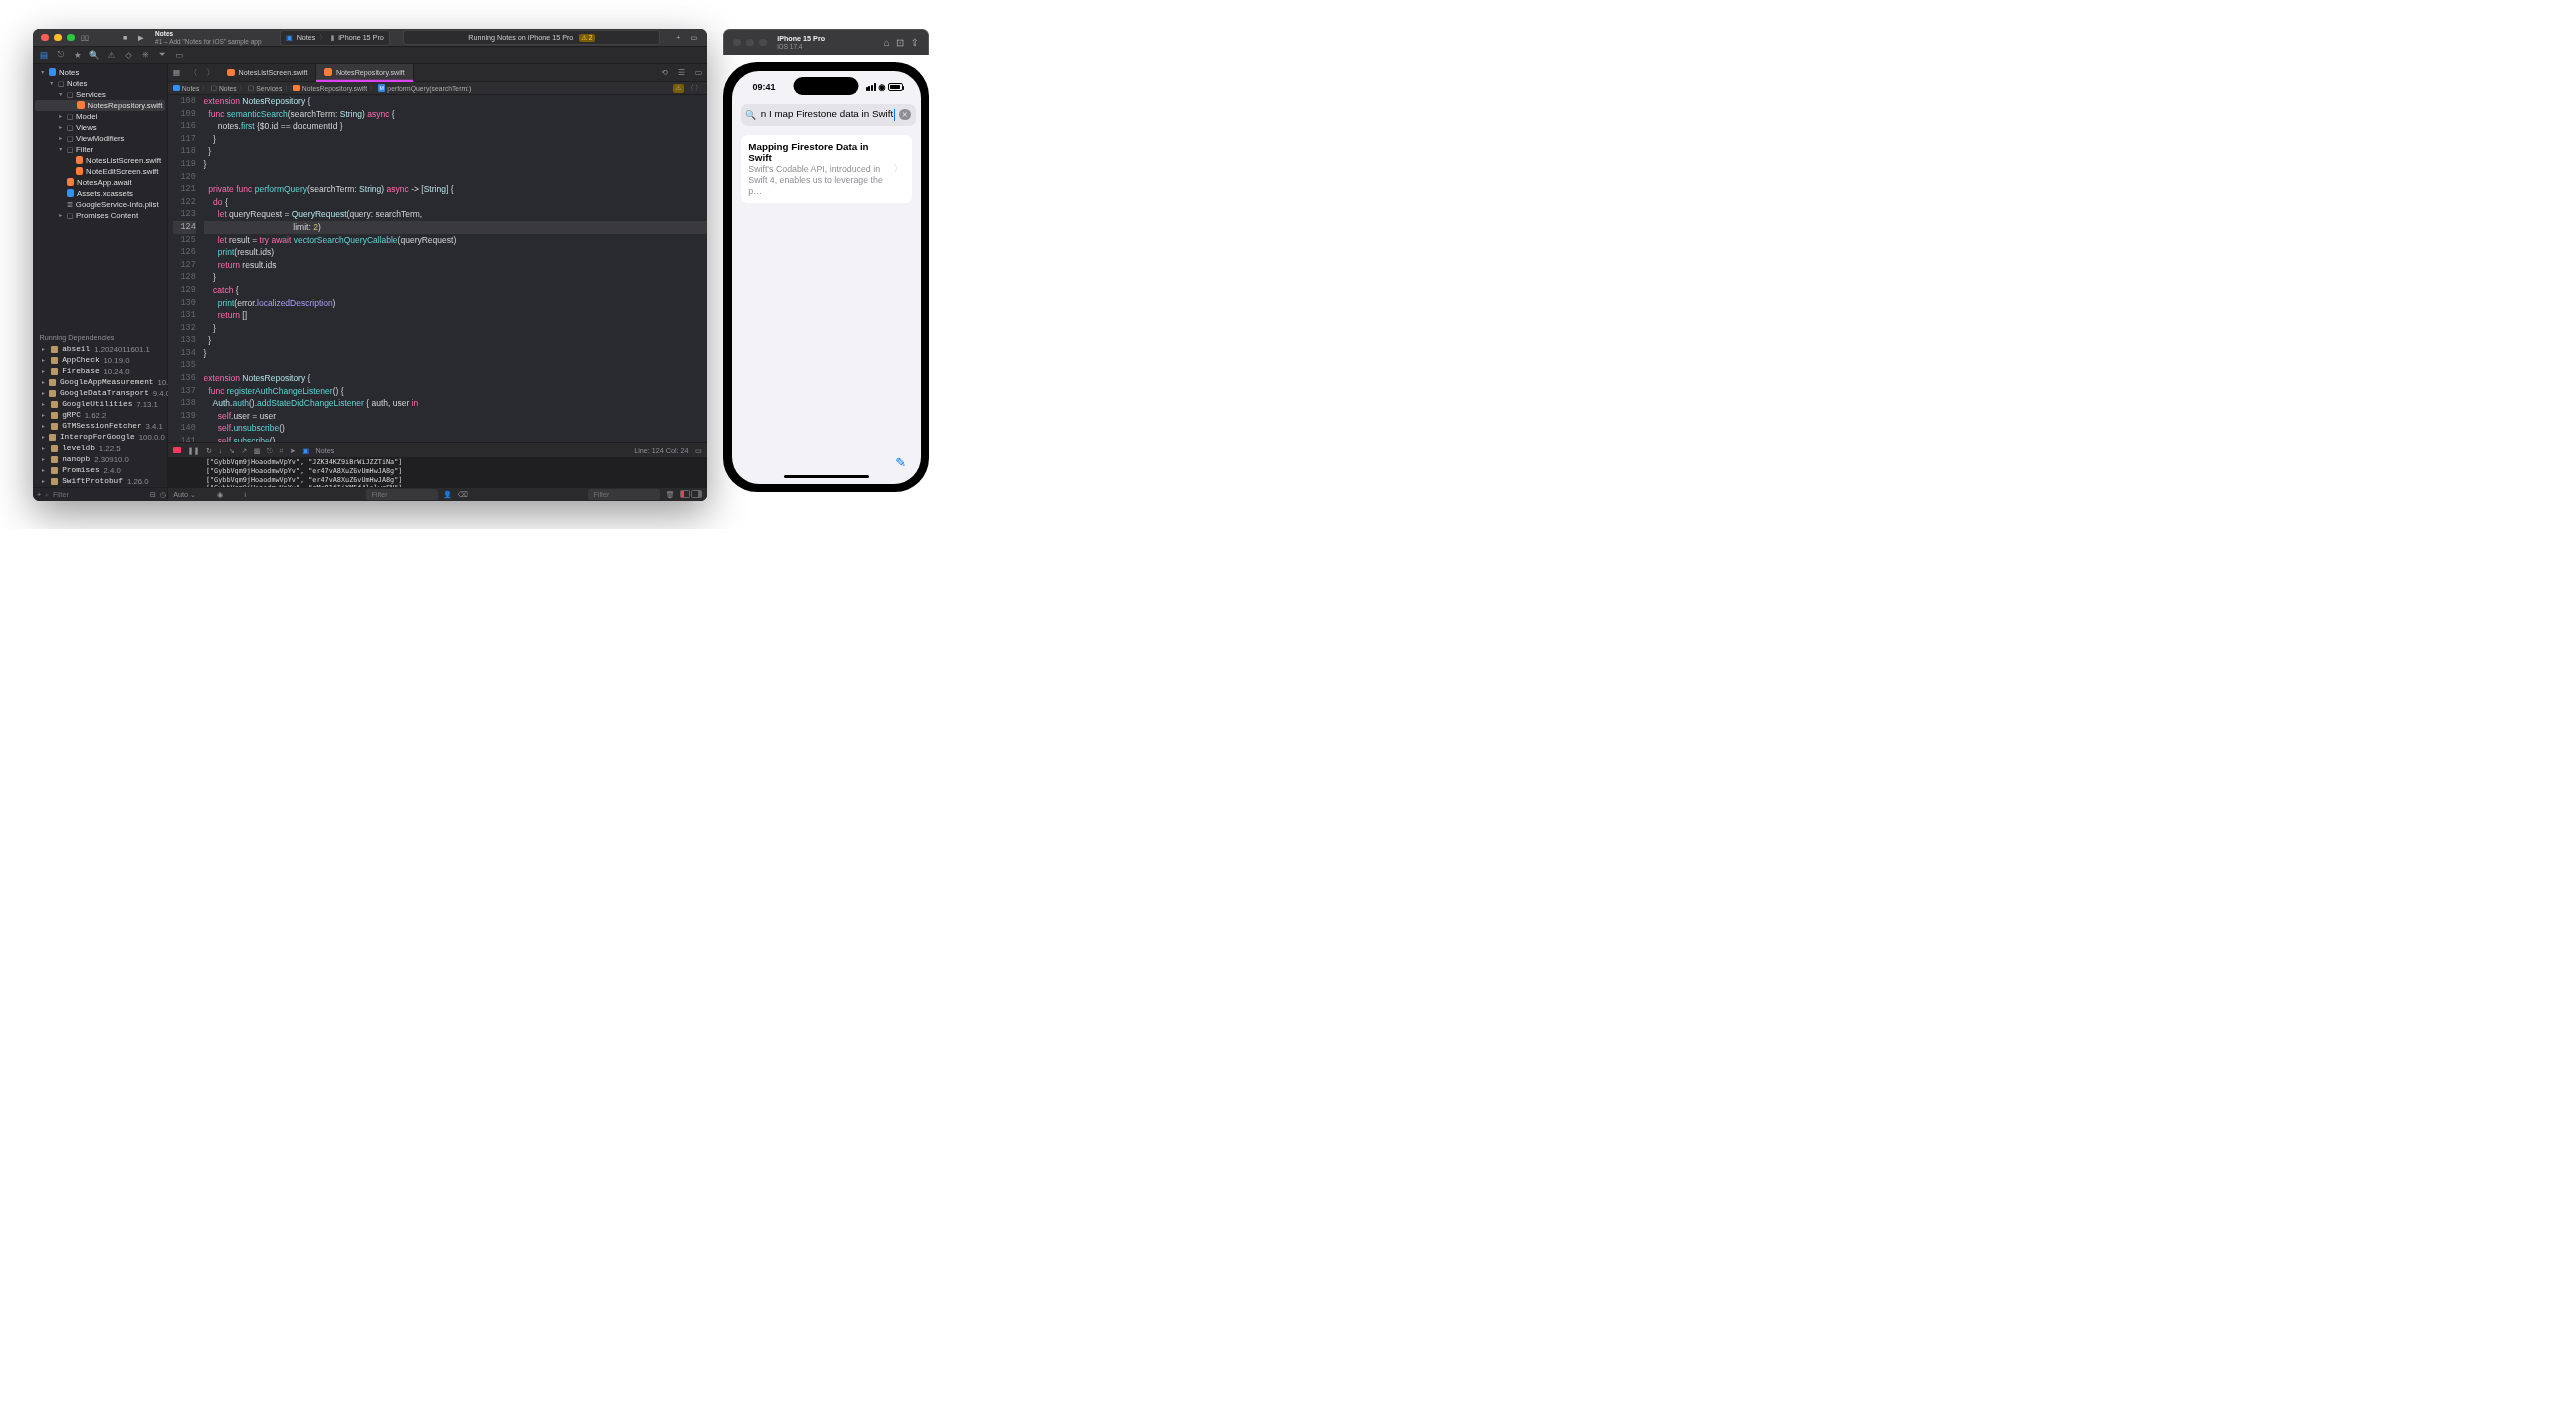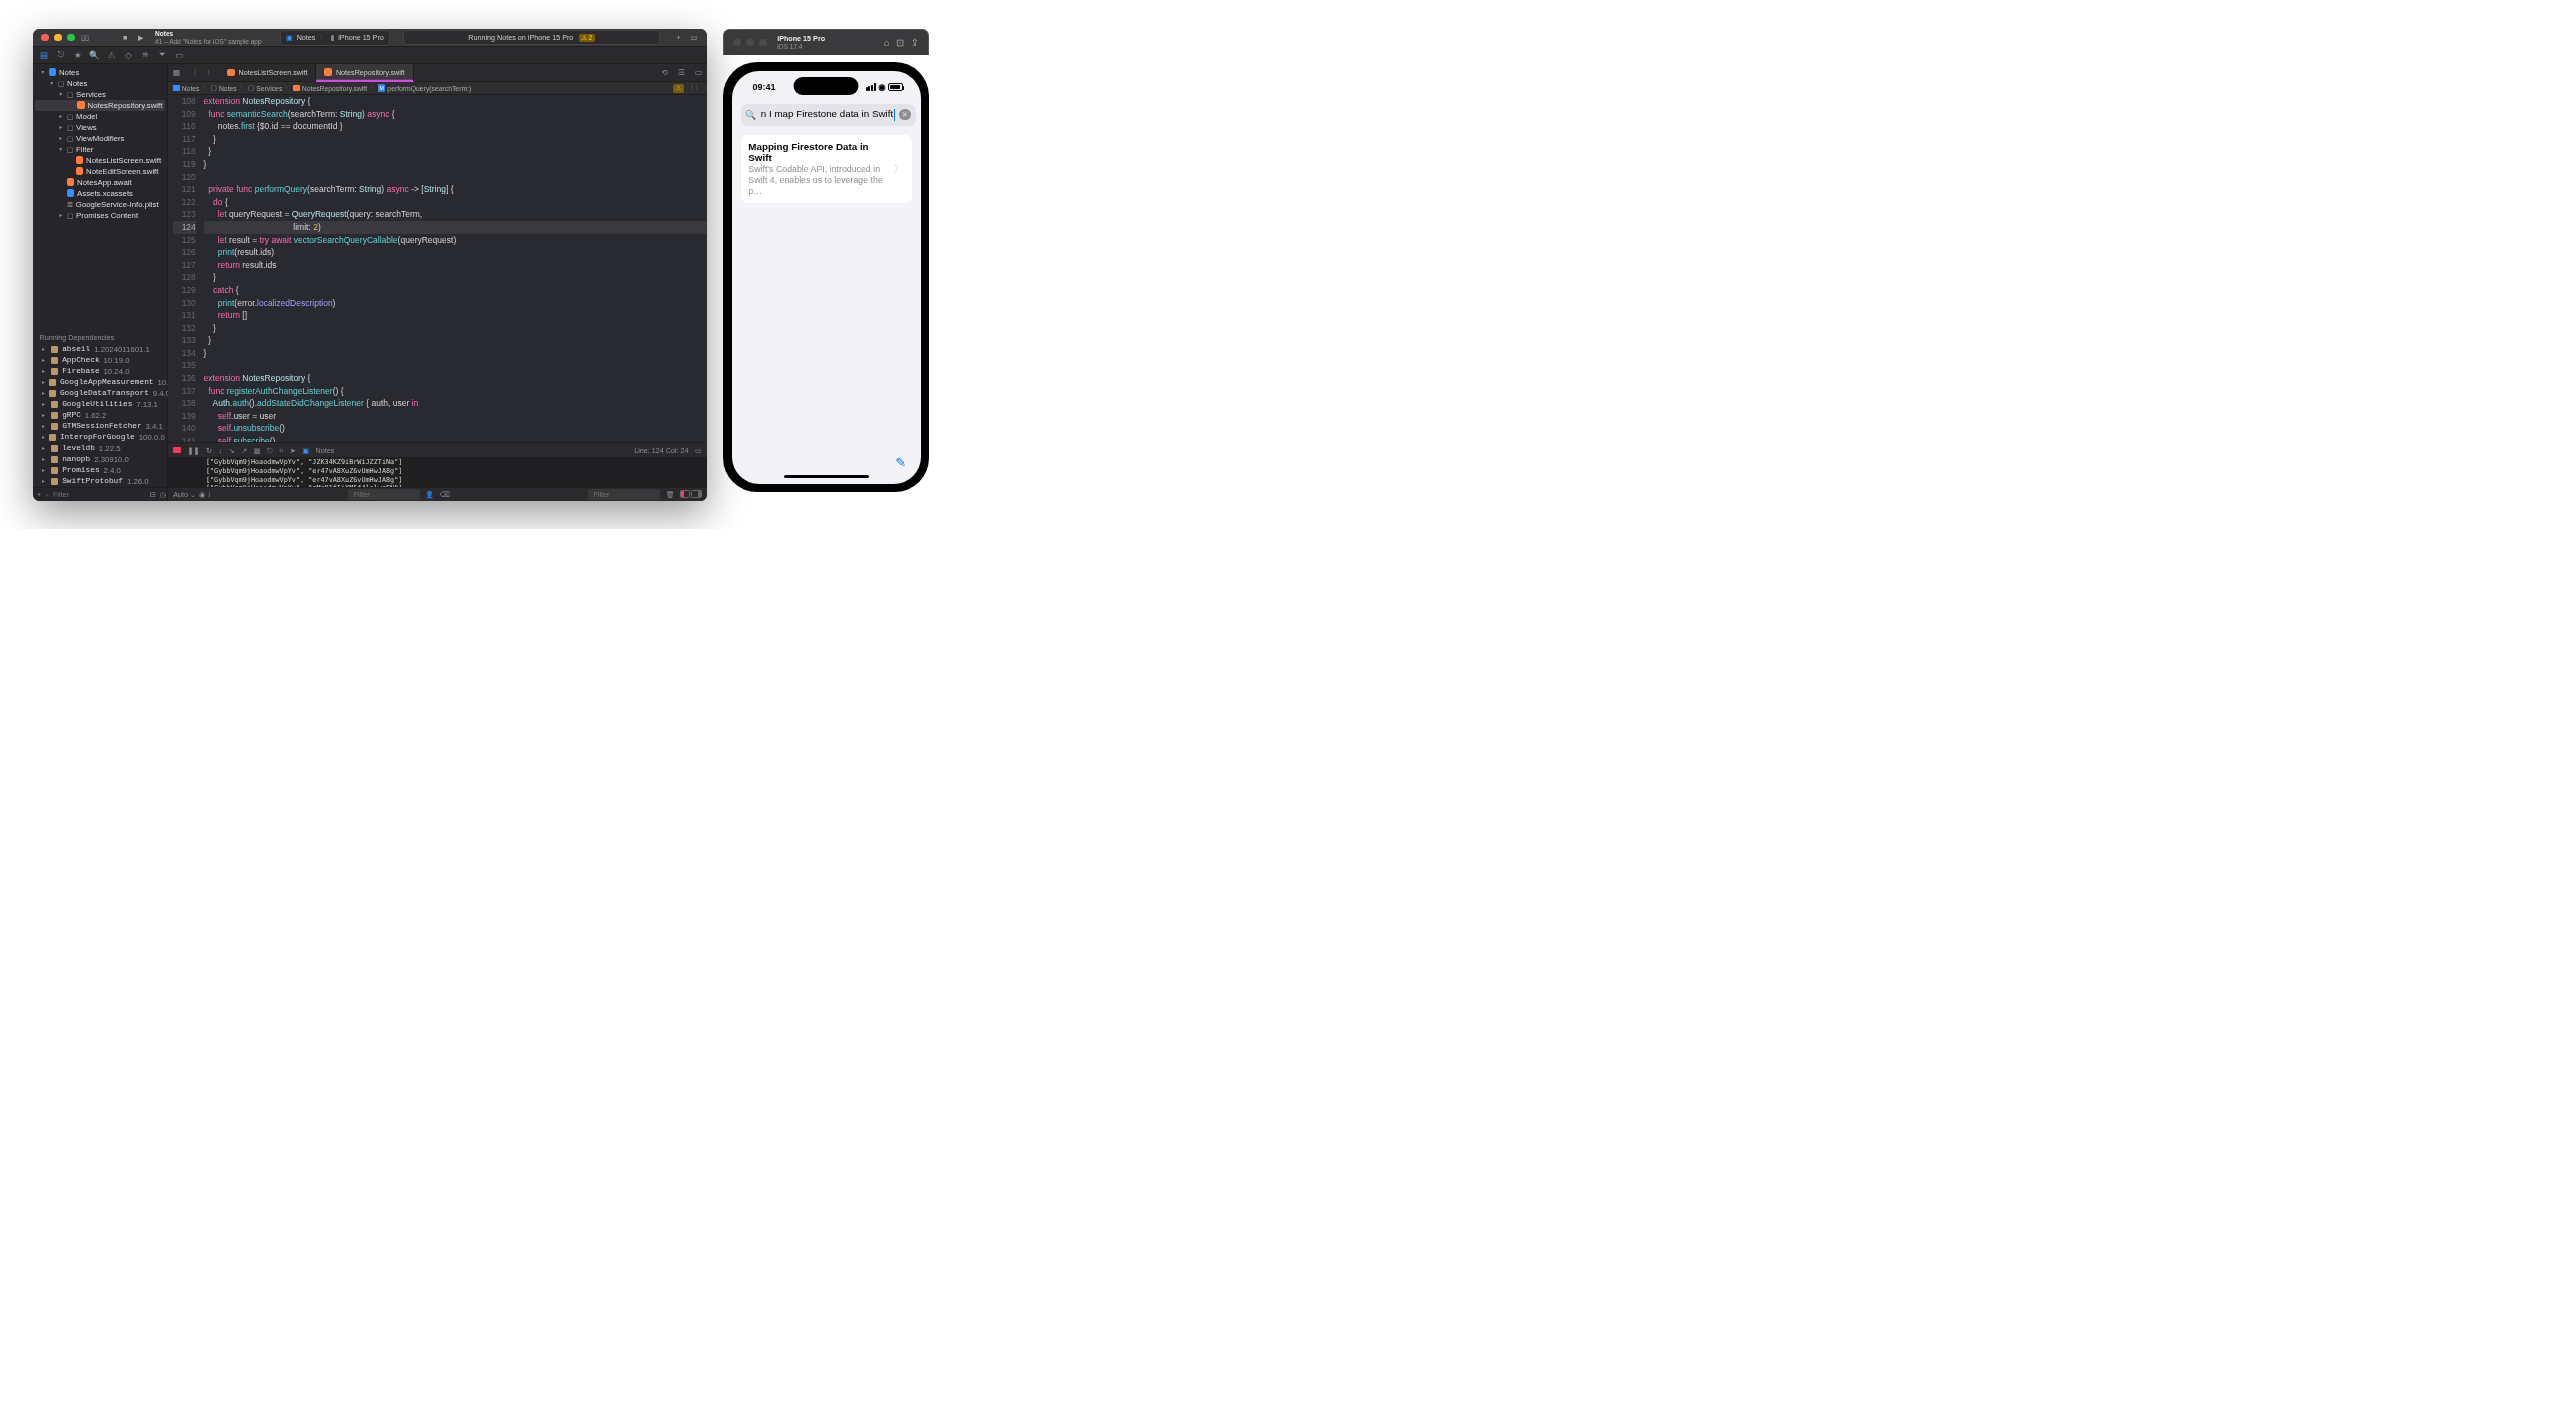--- a/index.html
+++ b/index.html
@@ -53,36 +53,36 @@
 
 .jumpbar { height:13px; background:#2e2e30; display:flex; align-items:center; padding:0 5.2px; gap:2.6px; font-size:6.8px; color:#aaa; border-bottom:0.7px solid #1e1e1e;}
 .jumpbar .sep{color:#666; font-size:5.9px;}
 .jumpbar .seg{display:flex;align-items:center;gap:2px;}
 .jumpbar .spacer{flex:1;}
 .jumpbar .warn-strip{width:11.7px;height:9px;background:#7a5d00;border-radius:2px;display:flex;align-items:center;justify-content:center;font-size:6.5px;}
 .jumpbar .arrows{display:flex;gap:1.3px;color:#8e8e93;}
 
 .code-area { flex:1; display:flex; overflow:hidden; font-family:"SF Mono",Menlo,monospace; font-size:8.5px; line-height:12.6px; }
 .gutter { width:33px; background:#292a30; text-align:right; padding:0 5.2px; color:#666; user-select:none;}
-.gutter .gl { height:12.6px; }
+.gutter .gl { height:12.6px;font-family:Liberation Mono, monospace; }
 .gutter .gl.cur { background:#3a3a3e; color:#aaa;}
 .code { flex:1; background:#292a30; color:#d4d4d4; white-space:pre; overflow:hidden; padding-left:2.6px;}
 .code .cl { height:12.6px; }
 .code .cl.cur { background:#3a3a3e; }
 
 .kw{color:#fc6cad;} .fn{color:#5fd4d4;} .ty{color:#b2e2e6;} .num{color:#d0bf69;} .pn{color:#d4d4d4;} .id{color:#d4d4d4;} .pr{color:#a79df7;} .op{color:#d4d4d4;}
 
 .dbg-toolbar { height:14.3px; background:#2a2a2c; border-top:0.7px solid #1e1e1e; display:flex; align-items:center; padding:0 5.2px; gap:6.5px; color:#8e8e93; font-size:7.2px;}
 .dbg-toolbar .bspacer{flex:1;}
 .pink-sq{width:7.8px;height:6.5px;background:#ff375f;border-radius:1.3px;}
 
 .console { height:30px; background:#1f1f21; color:#d4d4d4; font-family:"SF Mono",Menlo,monospace; font-size:6.8px; padding:1.3px 5.2px; overflow:hidden; line-height:1.3; white-space:pre;}
 
 .bottom-bar { height:14.3px; background:#2a2a2c; border-top:0.7px solid #1e1e1e; display:flex; align-items:center; padding:0 5.2px; gap:5.2px; color:#8e8e93; font-size:7.2px;}
-.bottom-bar .seg { display:flex; align-items:center; gap:3px; }
+.bottom-bar .seg { display:flex; align-items:center; gap:21px; }
 .bottom-bar input { background:#38383a; border:none; border-radius:2.6px; padding:1.3px 5.2px; color:#ccc; font-size:7.2px; width:72px; outline:none;}
 .bottom-bar .grow{flex:1;}
 .layout-icons { display:flex; gap:1.3px; }
 .layout-icons span { width:10.4px; height:7.8px; border:0.7px solid #666; border-radius:1.3px; position:relative;}
 .layout-icons span.a::before{content:'';position:absolute;left:0;top:0;bottom:0;width:3.3px;background:#ff375f;}
 .layout-icons span.b::before{content:'';position:absolute;right:0;top:0;bottom:0;width:3.3px;background:#666;}
 
 
 .sim-window { position:absolute; left:723px; top:29px; width:206px; height:472px; }
 .sim-titlebar { height:26px; background:#3a3a3c; border-radius:6.5px 6.5px 0 0; display:flex; align-items:center; padding:0 9px; gap:6.5px; font-size:7.2px; color:#ccc; border:0.7px solid #555; border-bottom:none;}

